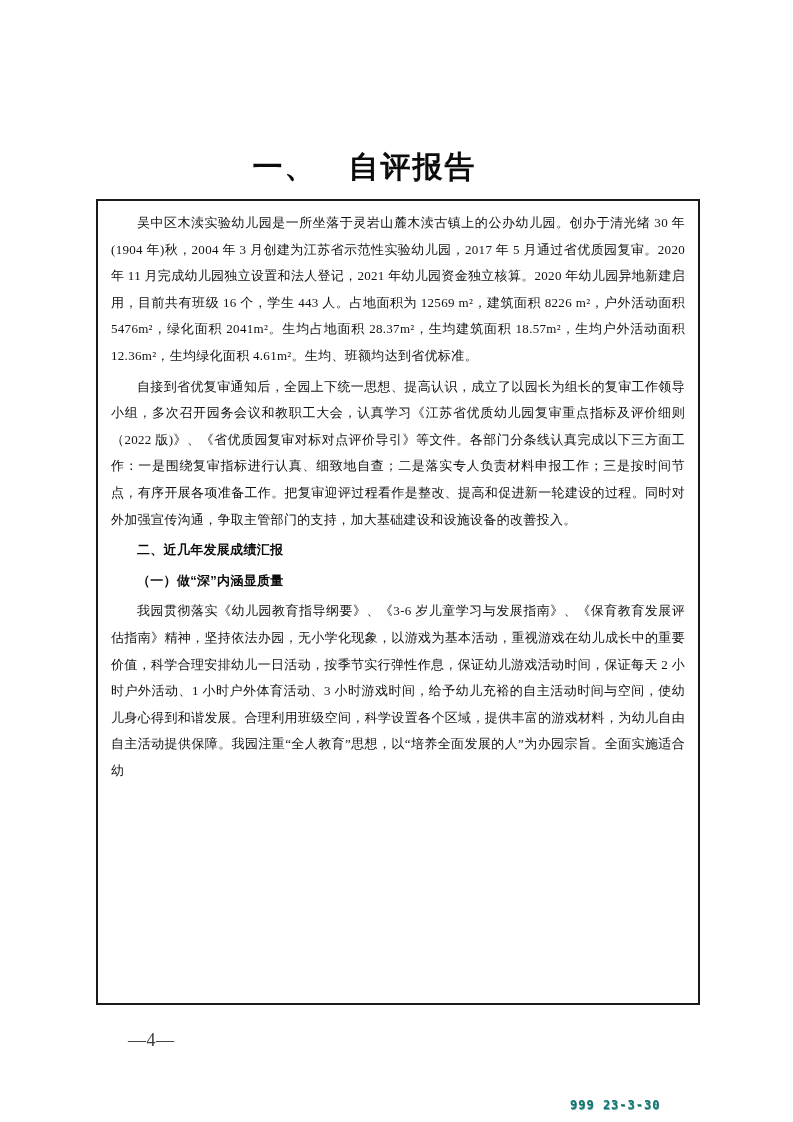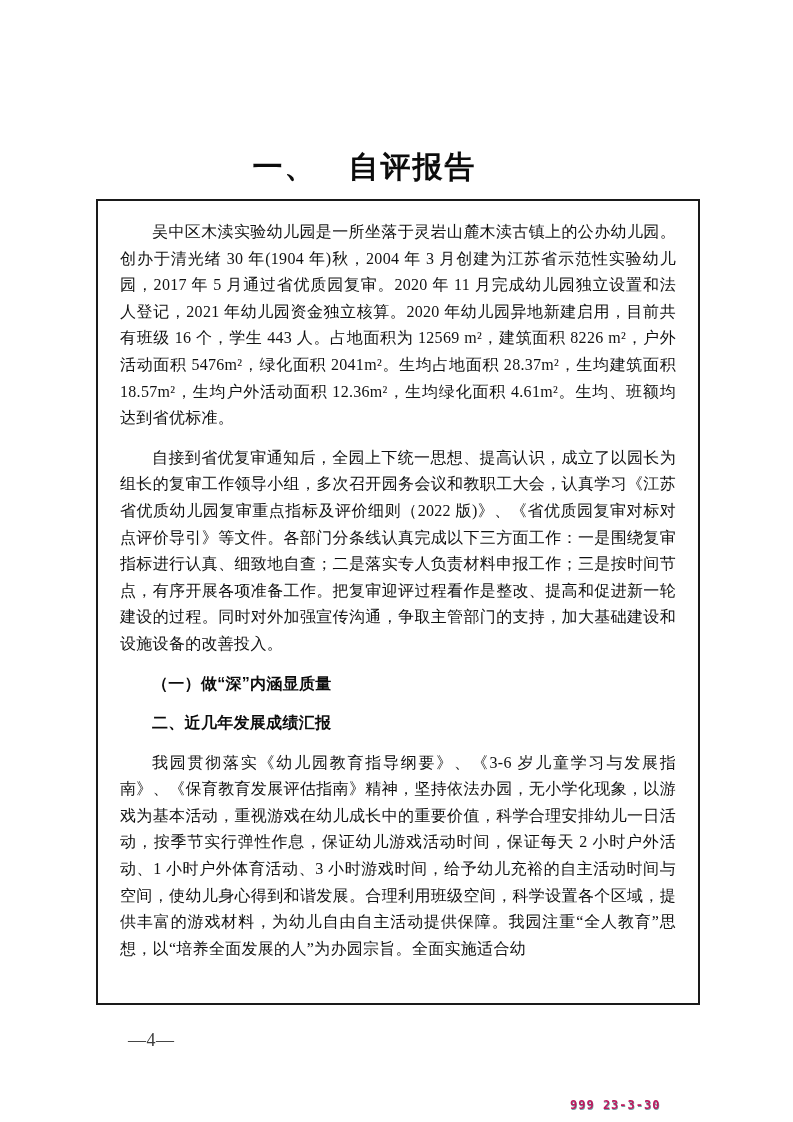--- a/index.html
+++ b/index.html
@@ -35,22 +35,22 @@
     top: 199px;
     width: 604px;
     height: 806px;
     border: 2px solid #1a1a1a;
     box-sizing: border-box;
     padding: 5px 9px 0 9px;
     overflow: hidden;
   }
   .content-box .para,
   .content-box .heading {
-    margin: 13px;
-    font-size: 16px;
+    margin: 4px;
+    font-size: 13px;
     line-height: 26.6px;
     text-align: justify;
     text-indent: 2em;
     letter-spacing: 0.3px;
     color: #111111;
   }
   .content-box .heading {
     font-family: "Liberation Sans", "DejaVu Sans", sans-serif;
     font-weight: 700;
     text-align: left;
@@ -65,36 +65,36 @@
     color: #3c3c3c;
   }
   .stamp {
     position: absolute;
     left: 570px;
     top: 1098px;
     font-family: "DejaVu Sans Mono", "Liberation Mono", monospace;
     font-weight: 700;
     font-size: 12px;
     letter-spacing: 1px;
-    color: #be185d;
+    color: #0f766e;
     text-shadow: 0.5px 0.5px 0 #6fa3a6;
   }
 </style>
 </head>
 <body>
 
 <div class="page">
 
   <div class="doc-title">一、　自评报告</div>
 
   <div class="content-box">
     <p class="para">吴中区木渎实验幼儿园是一所坐落于灵岩山麓木渎古镇上的公办幼儿园。创办于清光绪 30 年(1904 年)秋，2004 年 3 月创建为江苏省示范性实验幼儿园，2017 年 5 月通过省优质园复审。2020 年 11 月完成幼儿园独立设置和法人登记，2021 年幼儿园资金独立核算。2020 年幼儿园异地新建启用，目前共有班级 16 个，学生 443 人。占地面积为 12569 m²，建筑面积 8226 m²，户外活动面积 5476m²，绿化面积 2041m²。生均占地面积 28.37m²，生均建筑面积 18.57m²，生均户外活动面积 12.36m²，生均绿化面积 4.61m²。生均、班额均达到省优标准。</p>
     <p class="para">自接到省优复审通知后，全园上下统一思想、提高认识，成立了以园长为组长的复审工作领导小组，多次召开园务会议和教职工大会，认真学习《江苏省优质幼儿园复审重点指标及评价细则（2022 版)》、《省优质园复审对标对点评价导引》等文件。各部门分条线认真完成以下三方面工作：一是围绕复审指标进行认真、细致地自查；二是落实专人负责材料申报工作；三是按时间节点，有序开展各项准备工作。把复审迎评过程看作是整改、提高和促进新一轮建设的过程。同时对外加强宣传沟通，争取主管部门的支持，加大基础建设和设施设备的改善投入。</p>
+    <p class="heading">二、近几年发展成绩汇报</p>
     <p class="heading">（一）做“深”内涵显质量</p>
-    <p class="heading">二、近几年发展成绩汇报</p>
     <p class="para">我园贯彻落实《幼儿园教育指导纲要》、《3-6 岁儿童学习与发展指南》、《保育教育发展评估指南》精神，坚持依法办园，无小学化现象，以游戏为基本活动，重视游戏在幼儿成长中的重要价值，科学合理安排幼儿一日活动，按季节实行弹性作息，保证幼儿游戏活动时间，保证每天 2 小时户外活动、1 小时户外体育活动、3 小时游戏时间，给予幼儿充裕的自主活动时间与空间，使幼儿身心得到和谐发展。合理利用班级空间，科学设置各个区域，提供丰富的游戏材料，为幼儿自由自主活动提供保障。我园注重“全人教育”思想，以“培养全面发展的人”为办园宗旨。全面实施适合幼</p>
   </div>
 
   <div class="page-number">—4—</div>
 
   <div class="stamp">999 23-3-30</div>
 
 </div>
 
 </body></html>

